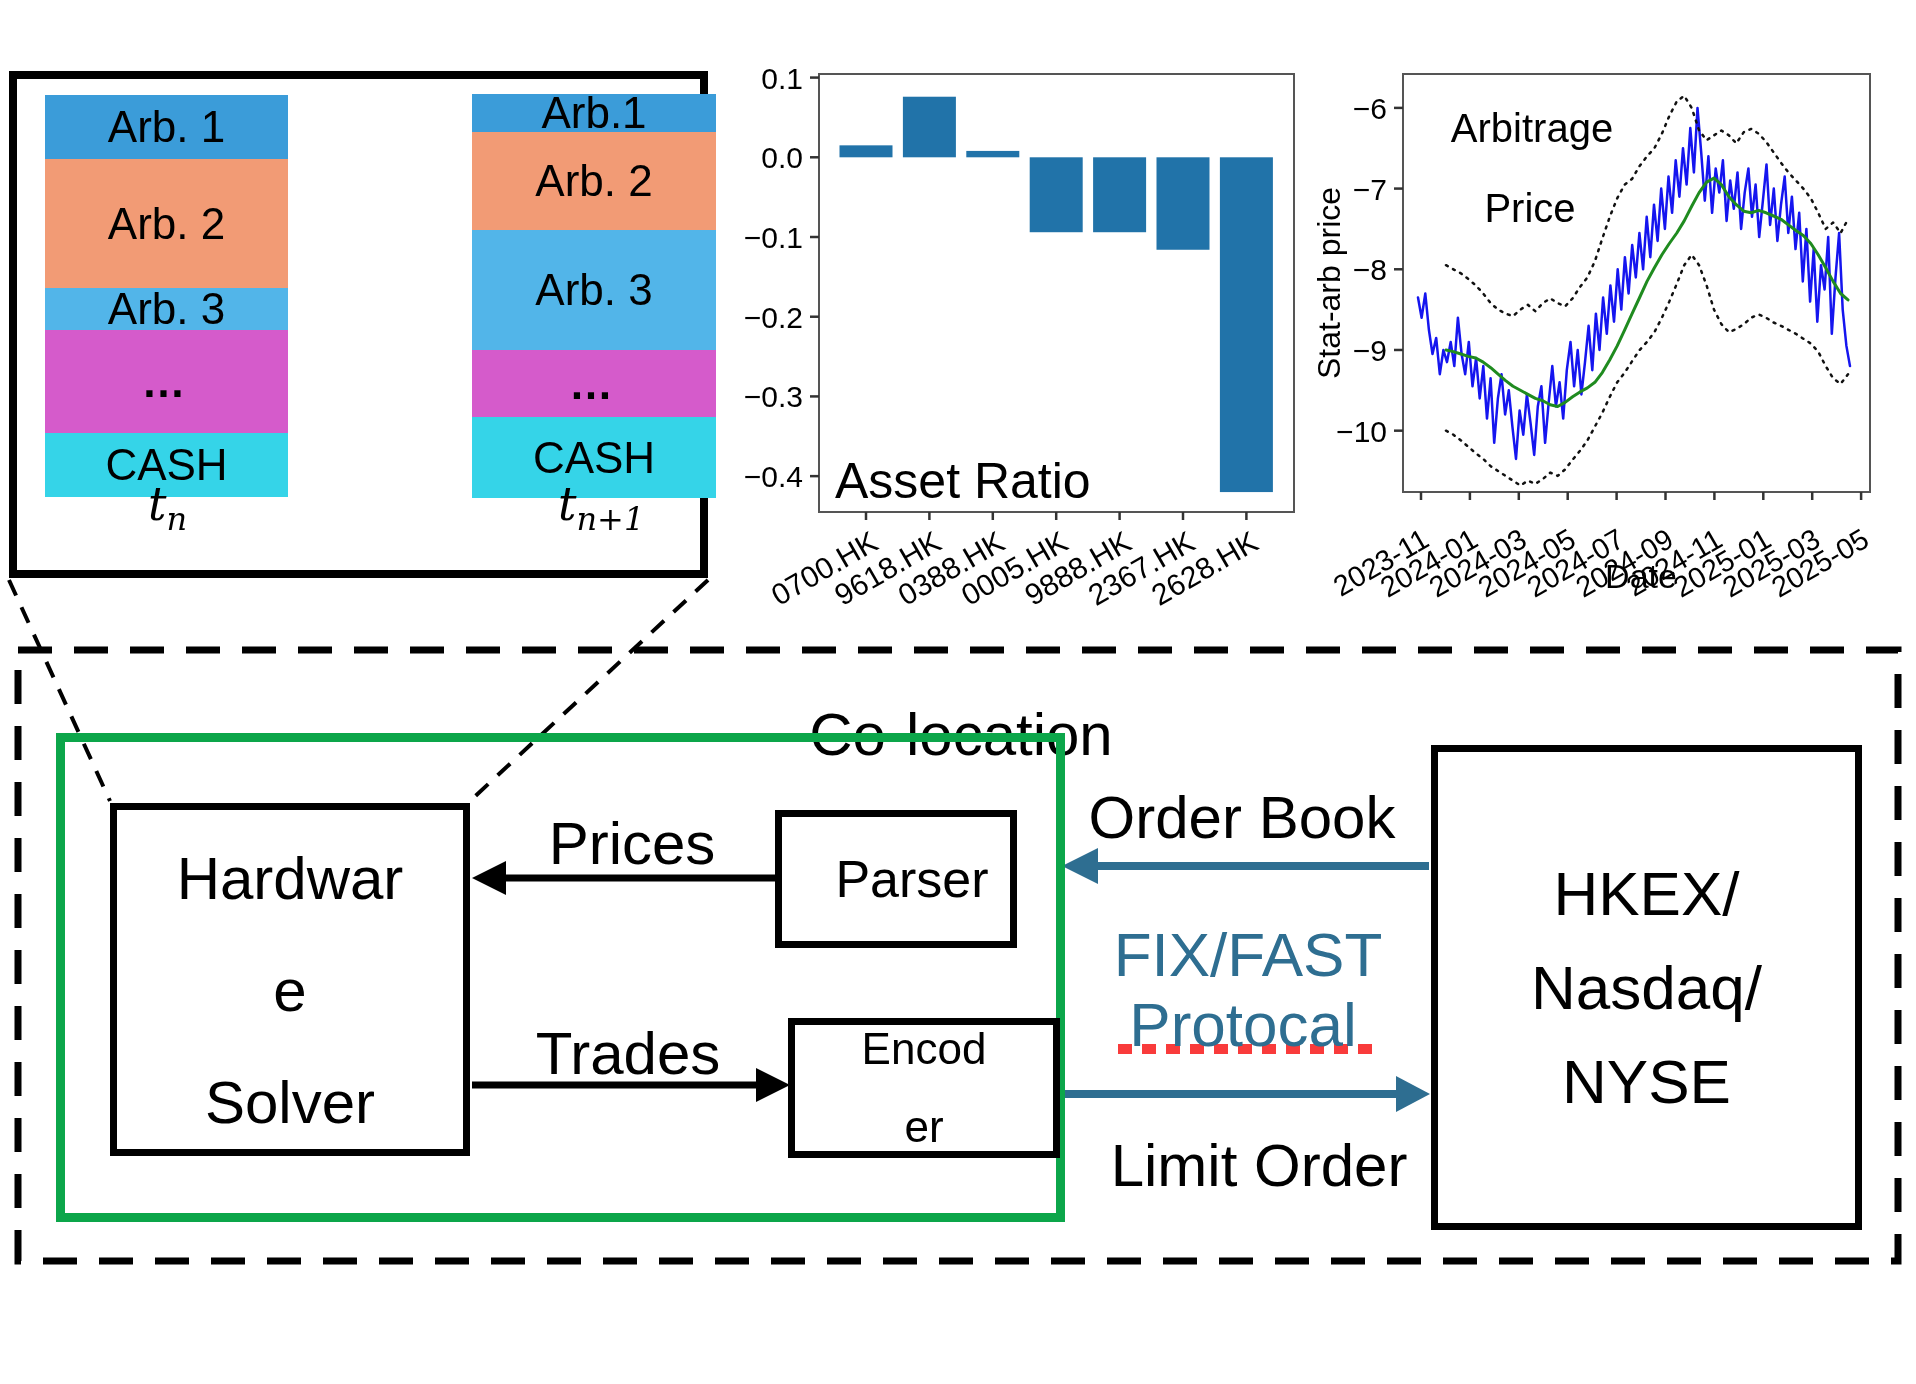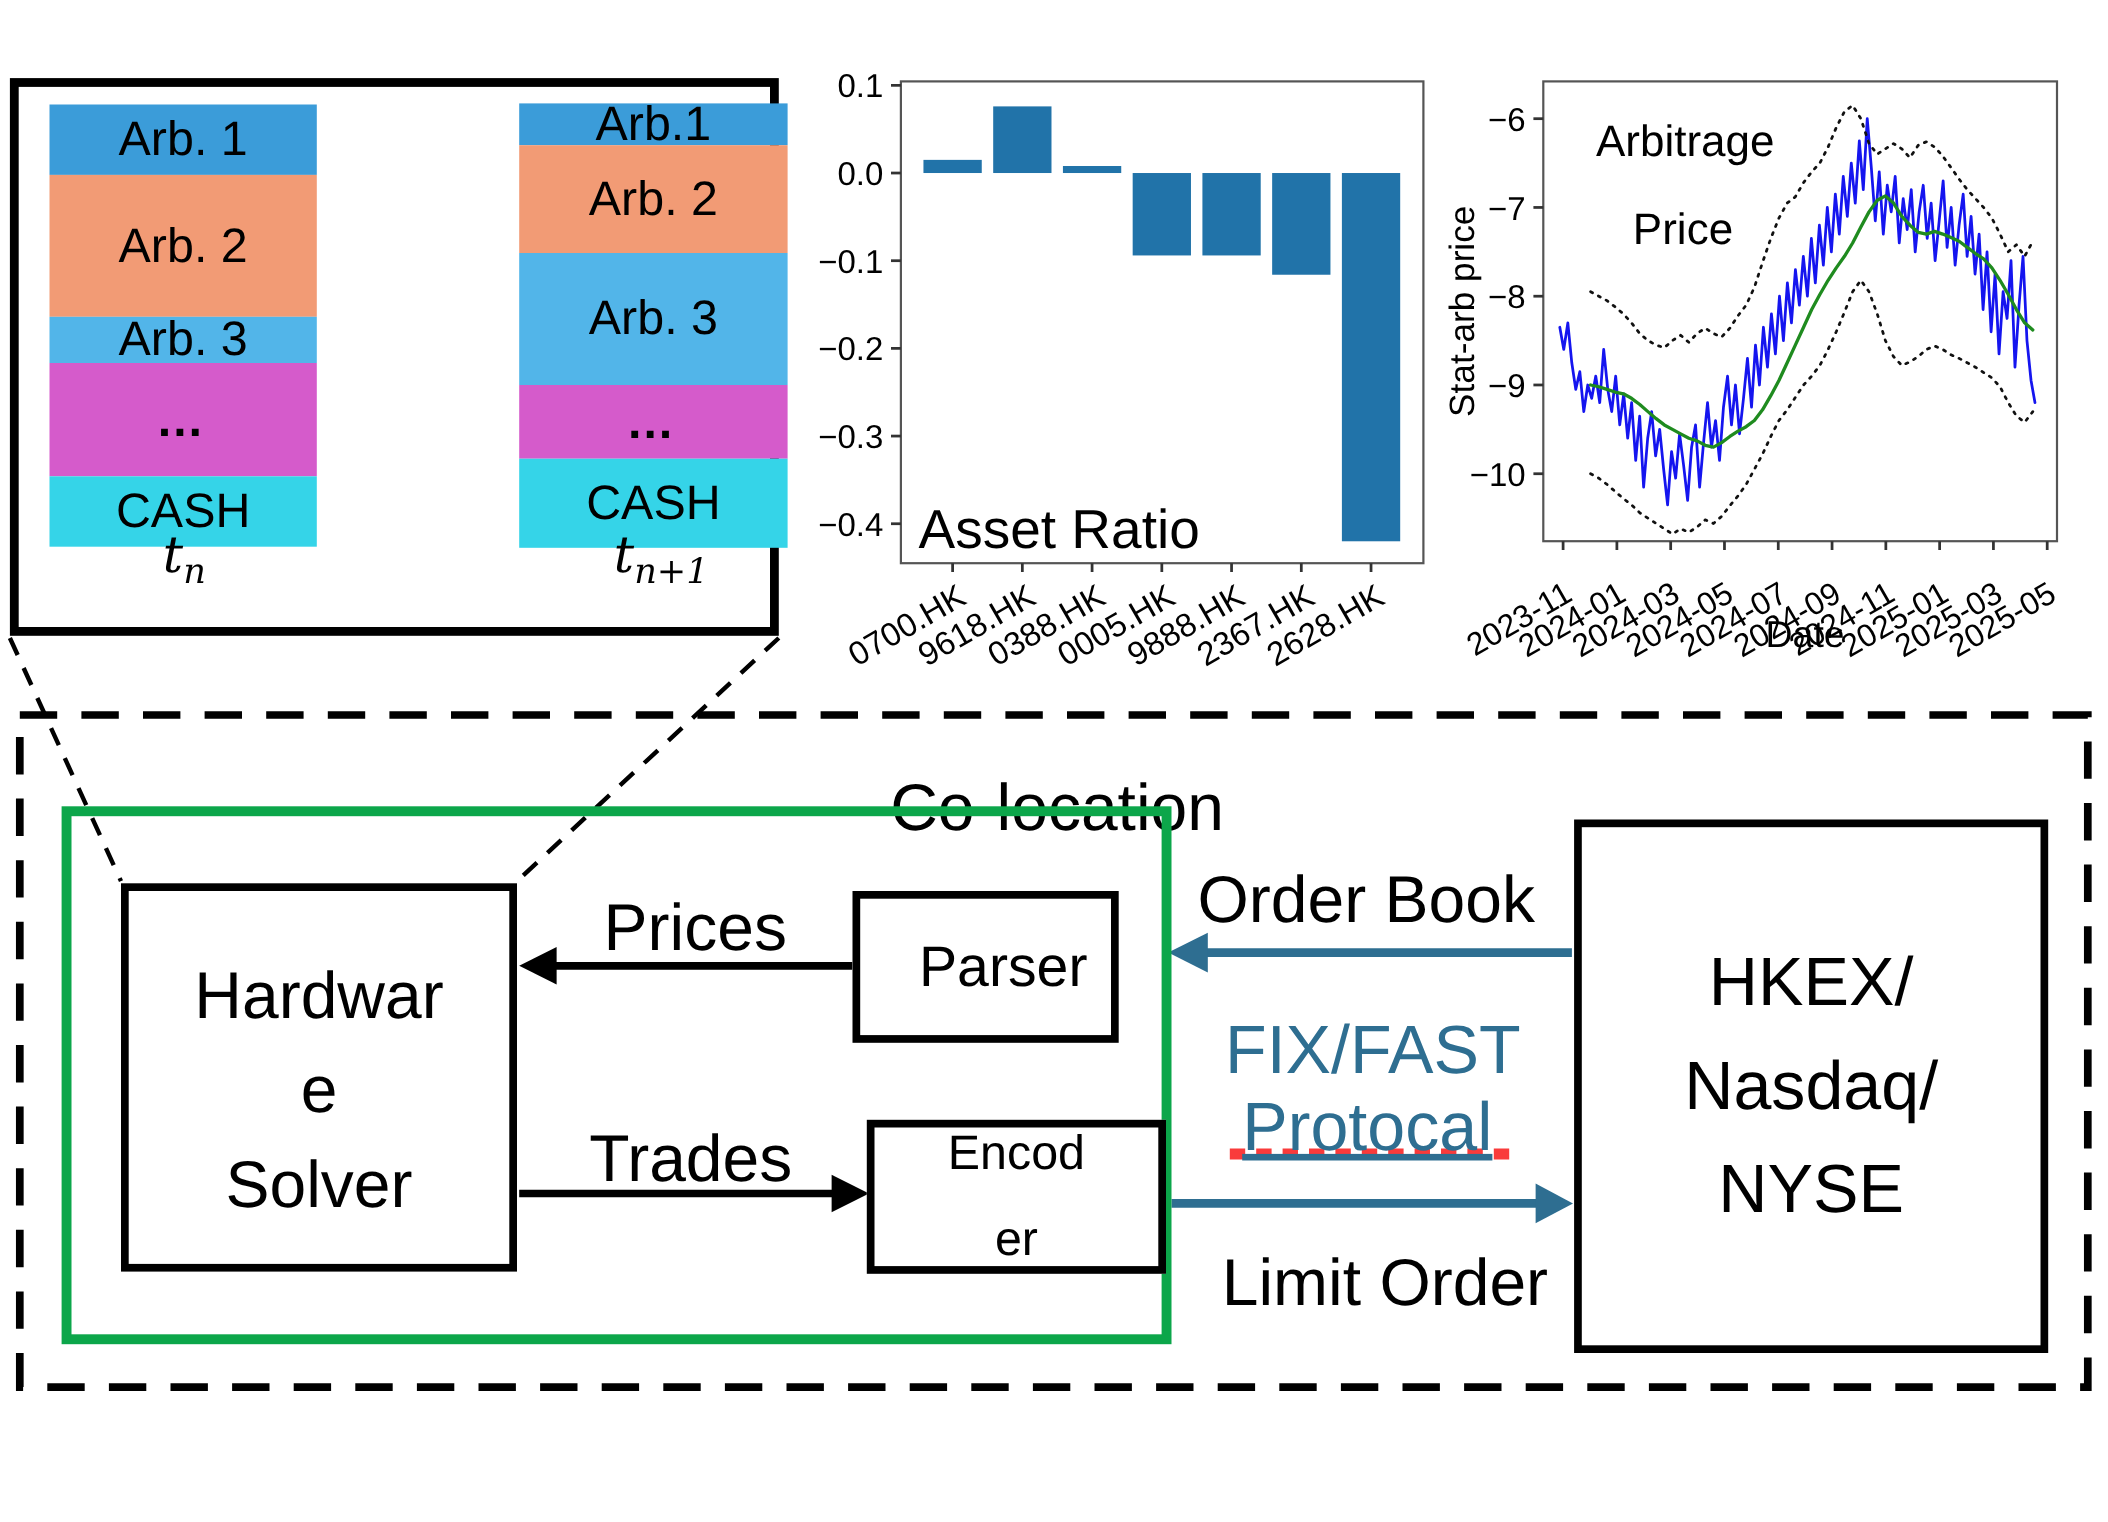--- a/index.html
+++ b/index.html
@@ -154,21 +154,21 @@
       <text x="1532" y="142" font-size="40" text-anchor="middle" fill="#000" font-family="&quot;Liberation Sans&quot;,sans-serif">Arbitrage</text>
       <text x="1530" y="222" font-size="40" text-anchor="middle" fill="#000" font-family="&quot;Liberation Sans&quot;,sans-serif">Price</text>
       <text x="0" y="0" font-size="32" text-anchor="middle" fill="#000" font-family="&quot;Liberation Sans&quot;,sans-serif" transform="translate(1340,283) rotate(-90)">Stat-arb price</text>
       <text x="1641" y="588" font-size="34" text-anchor="middle" fill="#000" font-family="&quot;Liberation Sans&quot;,sans-serif">Date</text>
     </svg>
 
   <div class="lbl ctr" style="left:961px;top:703px;font-size:60px;">Co-location</div>
 
   <div class="greenbox" id="fpga-box" style="border: 9px solid rgb(12, 166, 74);"></div>
 
-  <div class="blockbox" style="left:110px;top:803px;width:360px;height:353px;font-size:60px;line-height:86px;padding-top:22px;">
+  <div class="blockbox" style="left:110px;top:803px;width:360px;height:353px;font-size:60px;line-height:86px;padding-top:22px;gap:26px;">
     <div>Hardwar</div>
     <div>e</div>
     <div>Solver</div>
   </div>
 
   <div class="blockbox" style="left:775px;top:810px;width:242px;height:138px;font-size:52px;padding-left:32px;">
     <div>Parser</div>
   </div>
 
   <div class="blockbox" style="left:788px;top:1018px;width:272px;height:140px;font-size:44px;line-height:78px;">
@@ -179,16 +179,16 @@
   <div class="blockbox" style="left:1431px;top:745px;width:431px;height:485px;font-size:62px;line-height:94px;text-align:center;">
     <div>HKEX/</div>
     <div>Nasdaq/</div>
     <div>NYSE</div>
   </div>
 
   <div class="lbl ctr" style="left:632px;top:812px;font-size:60px;">Prices</div>
   <div class="lbl ctr" style="left:628px;top:1022px;font-size:60px;">Trades</div>
   <div class="lbl ctr" style="left:1242px;top:786px;font-size:60px;">Order Book</div>
   <div class="lbl ctr teal-text" id="fixfast-label" style="left: 1248px; top: 922px; font-size: 62px; color: rgb(46, 110, 145);">FIX/FAST</div>
-  <div class="lbl ctr teal-text" id="protocal-label" style="left: 1243px; top: 992px; font-size: 62px; color: rgb(46, 110, 145); text-decoration: underline;">Protocal</div>
+  <div class="lbl ctr teal-text" id="protocal-label" style="left: 1243px; top: 992px; font-size: 62px; color: rgb(46, 110, 145);">Protocal</div>
   <div class="lbl ctr" style="left:1259px;top:1134px;font-size:60px;">Limit Order</div>
 
 </div>
 
 </body></html>

